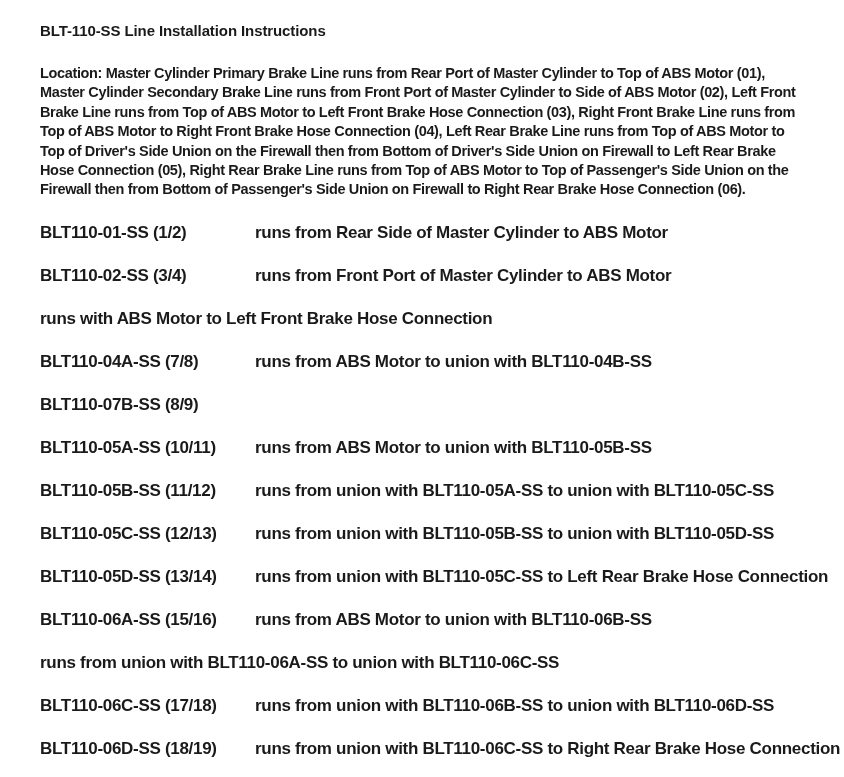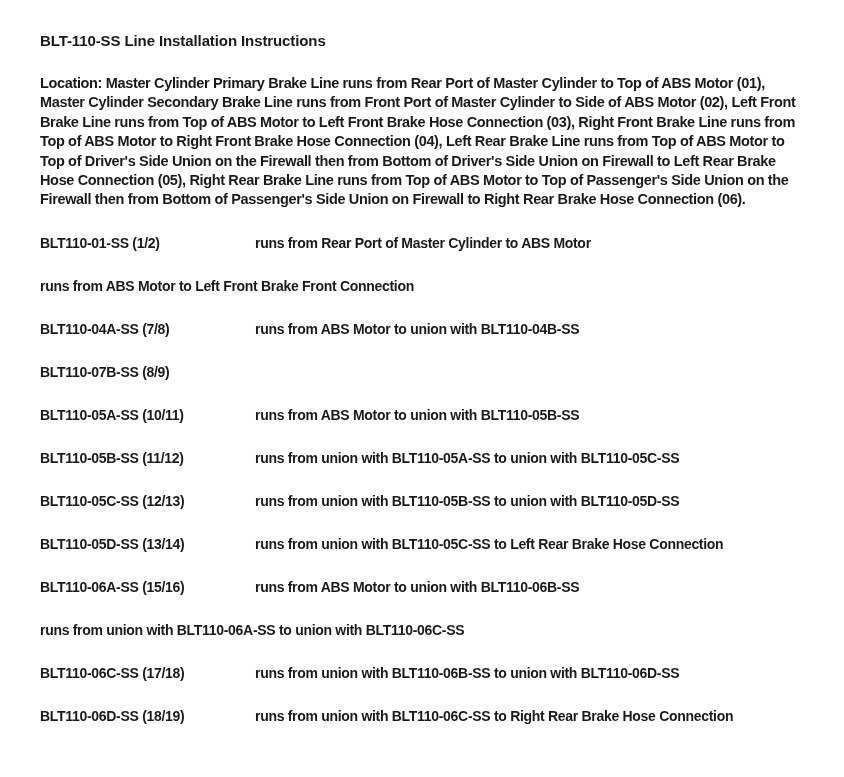--- a/index.html
+++ b/index.html
@@ -13,21 +13,21 @@
   body {
     font-family: "Liberation Sans", sans-serif;
     font-weight: 700;
     color: #1a1a1a;
     -webkit-font-smoothing: antialiased;
   }
   .doc {
     box-sizing: border-box;
     width: 844px;
     height: 616px;
-    padding: 32px 24px 0 40px;
+    padding: 22px 24px 0 40px;
   }
   .title {
     margin: 0;
     font-size: 15px;
     line-height: 18px;
     letter-spacing: -0.1px;
     white-space: nowrap;
   }
   .para {
     margin-top: 24px;
@@ -41,21 +41,21 @@
   .rows {
     margin-top: 24px;
   }
   .row {
     display: grid;
     grid-template-columns: 215px 1fr;
     height: 43px;
     align-items: start;
   }
   .part, .desc {
-    font-size: 14px;
+    font-size: 17px;
     line-height: 18px;
     letter-spacing: -0.3px;
     white-space: nowrap;
   }
 </style>
 </head>
 <body>
 
 <div class="doc">
 
@@ -68,26 +68,30 @@
     <div class="pline">Top of ABS Motor to Right Front Brake Hose Connection (04), Left Rear Brake Line runs from Top of ABS Motor to</div>
     <div class="pline">Top of Driver's Side Union on the Firewall then from Bottom of Driver's Side Union on Firewall to Left Rear Brake</div>
     <div class="pline">Hose Connection (05), Right Rear Brake Line runs from Top of ABS Motor to Top of Passenger's Side Union on the</div>
     <div class="pline">Firewall then from Bottom of Passenger's Side Union on Firewall to Right Rear Brake Hose Connection (06).</div>
   </div>
 
   <div class="rows">
 
     <div class="row">
       <span class="part">BLT110-01-SS (1/2)</span>
-      <span class="desc">runs from Rear Port of Master Cylinder to ABS Motor</span>
+      <span class="desc">runs from Rear Side of Master Cylinder to ABS Motor</span>
     </div>
 
+    <div class="row">
+      <span class="part">BLT110-02-SS (3/4)</span>
+      <span class="desc">runs from Front Port of Master Cylinder to ABS Motor</span>
+    </div>
 
     <div class="row">
-      <span class="desc">runs from ABS Motor to Left Front Brake Front Connection</span>
+      <span class="desc">runs with ABS Motor to Left Front Brake Hose Connection</span>
     </div>
 
     <div class="row">
       <span class="part">BLT110-04A-SS (7/8)</span>
       <span class="desc">runs from ABS Motor to union with BLT110-04B-SS</span>
     </div>
 
     <div class="row">
       <span class="part">BLT110-07B-SS (8/9)</span>
     </div>

